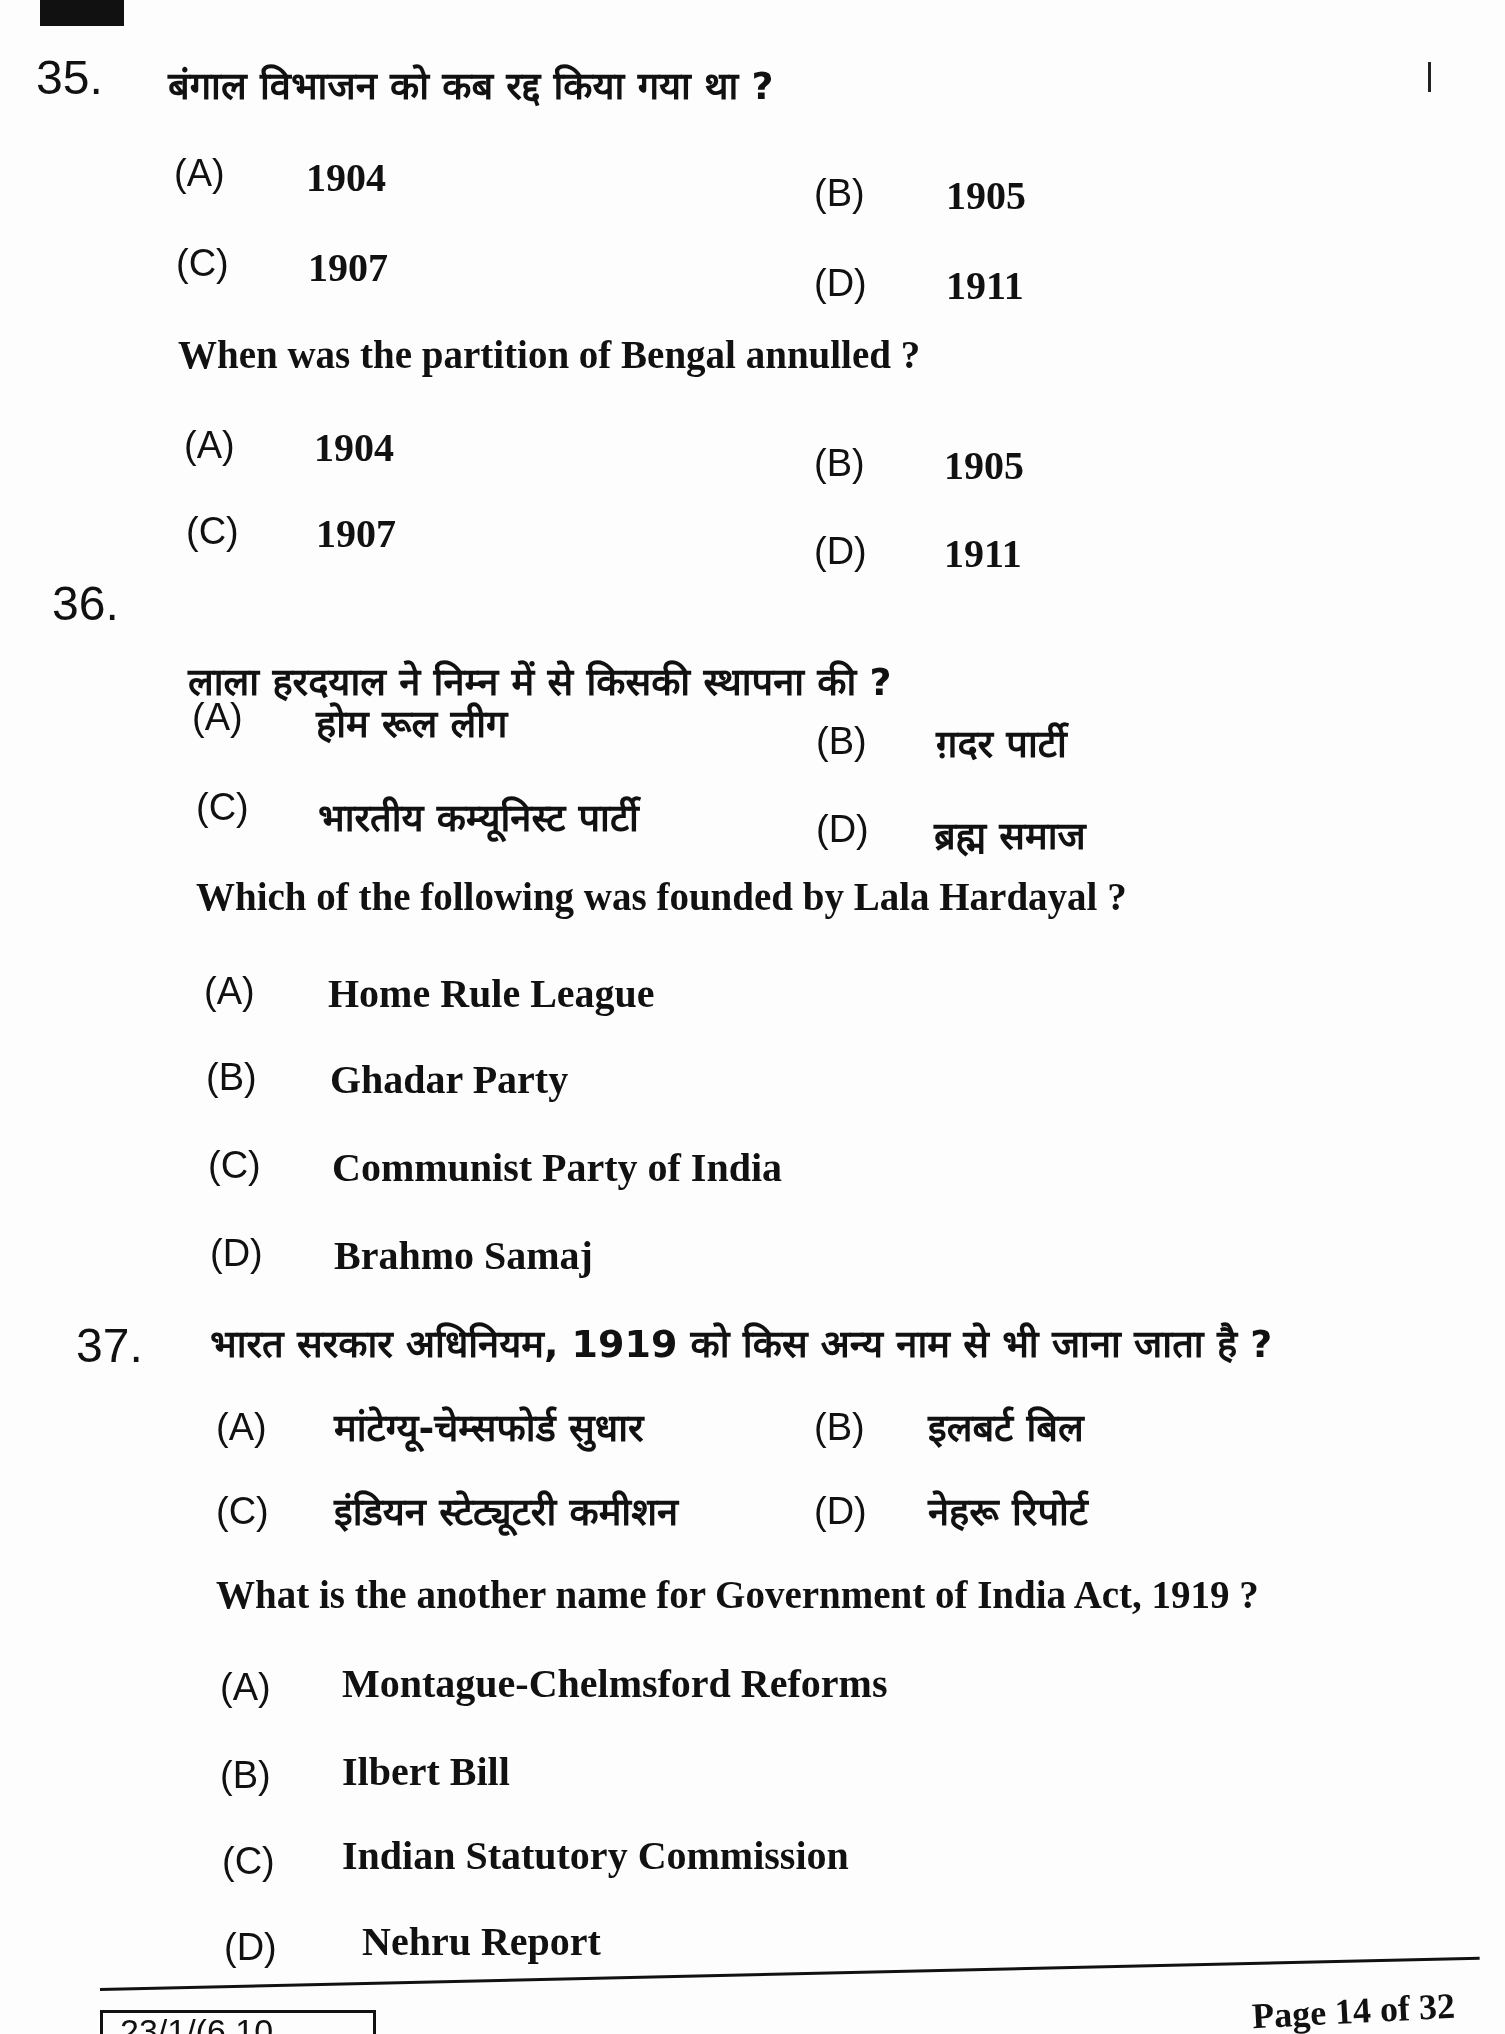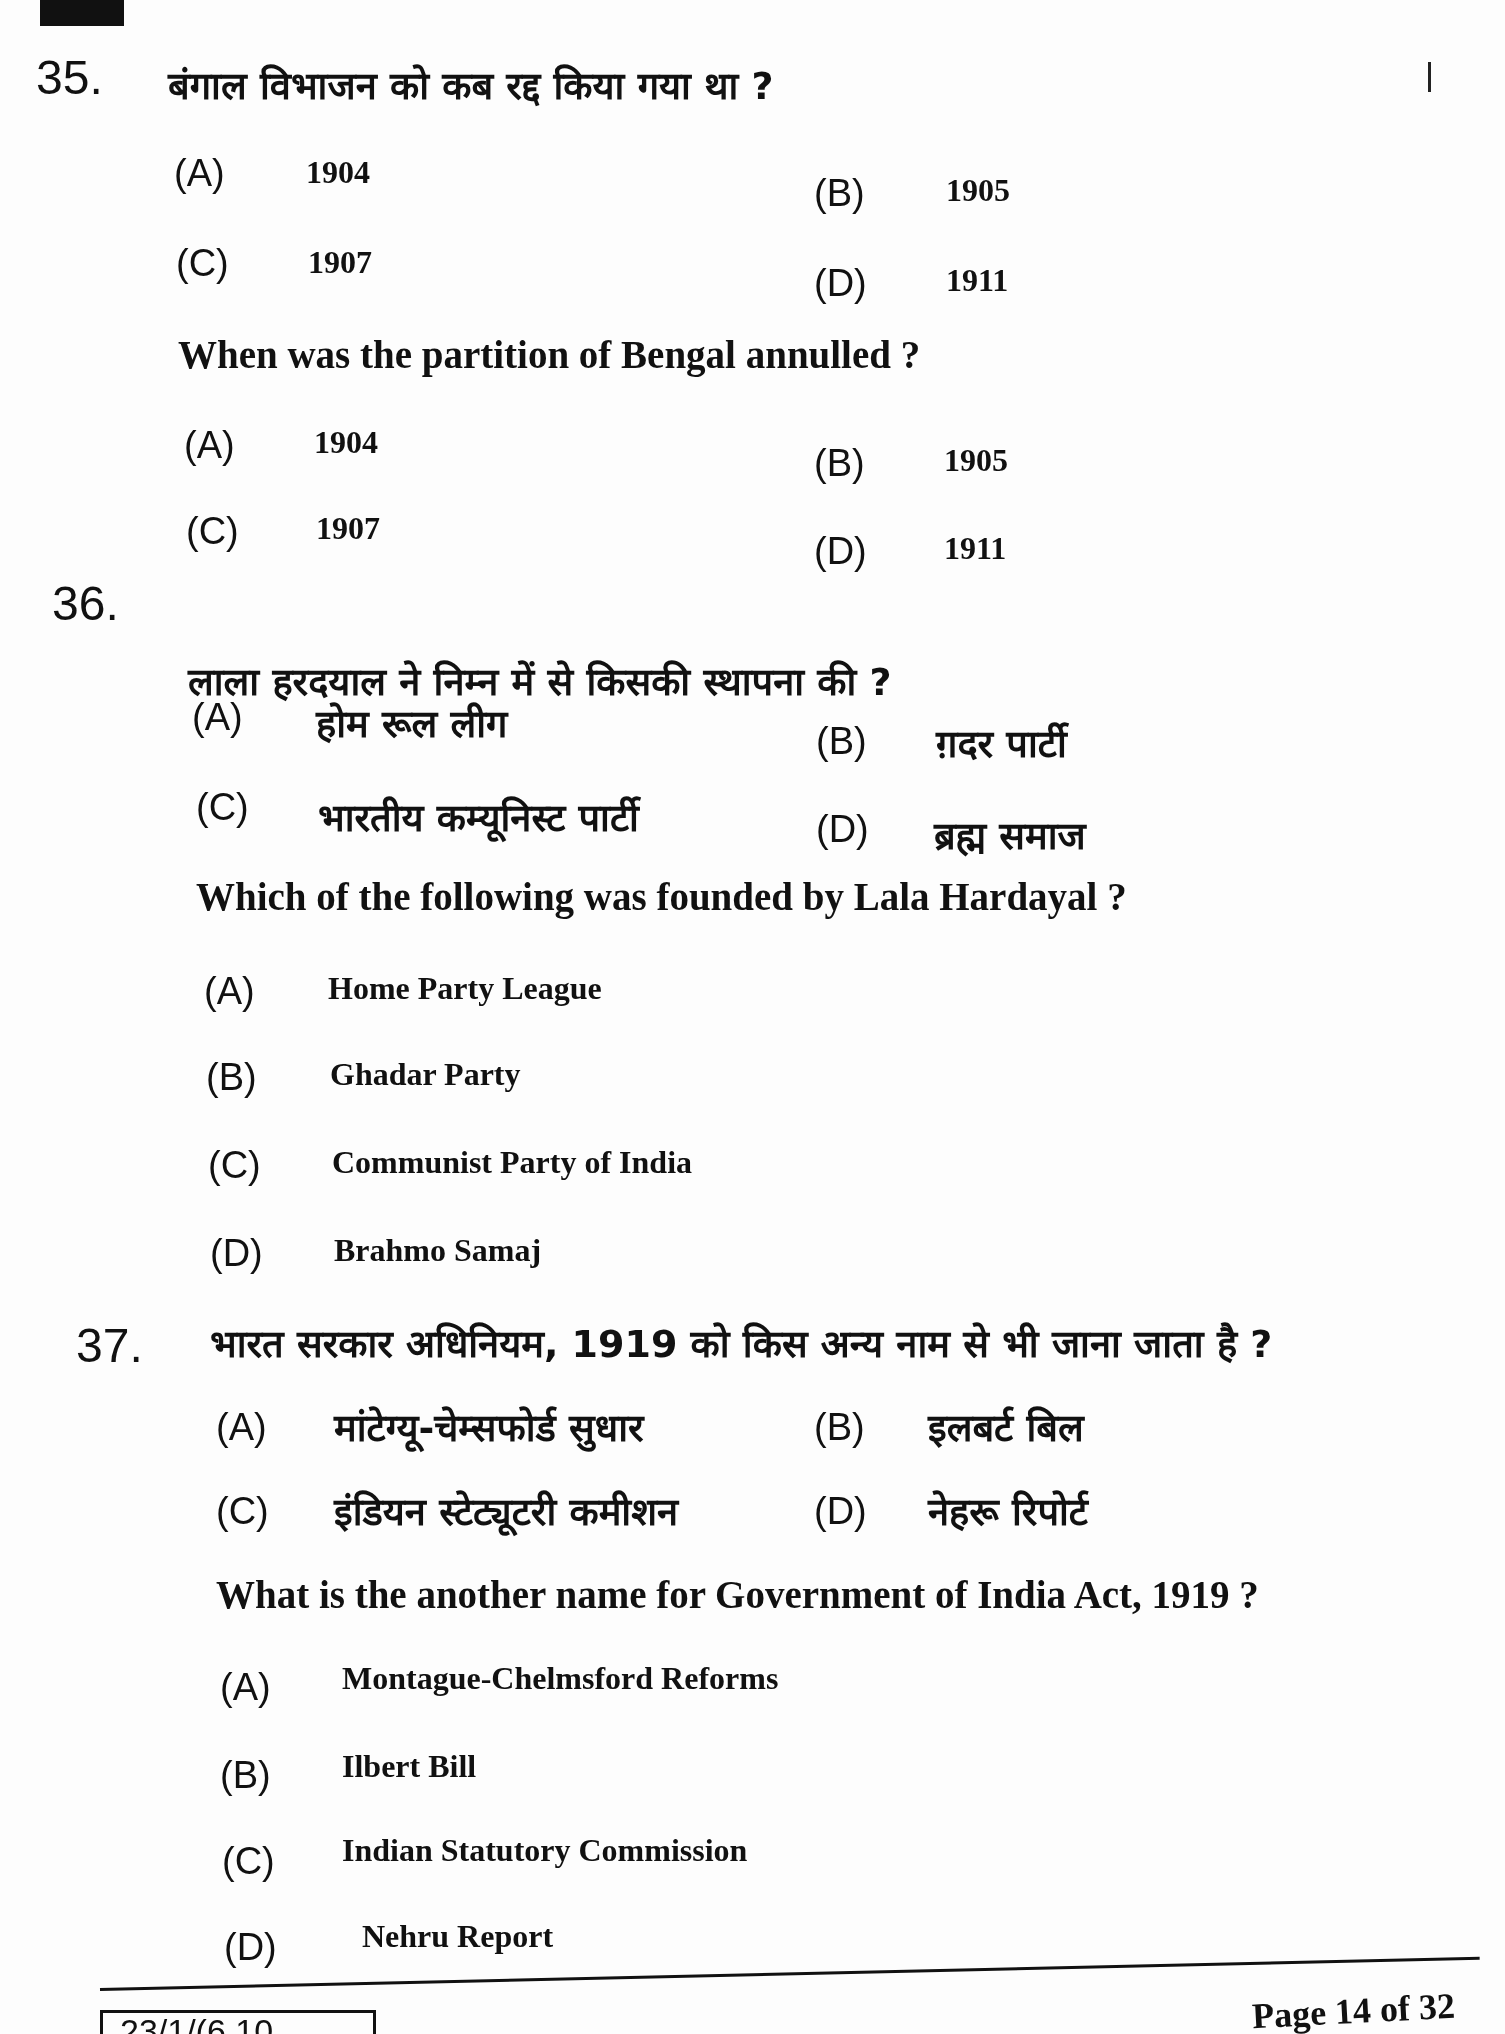--- a/index.html
+++ b/index.html
@@ -4,21 +4,21 @@
 <style>
   html, body { margin:0; padding:0; }
   body { width:1505px; height:2034px; background:#fdfdfd; position:relative; overflow:hidden;
          font-family:"Liberation Serif", "DejaVu Serif", serif; color:#111; }
   .abs { position:absolute; white-space:nowrap; }
   .corner-mark { left:40px; top:0; width:84px; height:26px; background:#111; }
   .qnum { font-size:48px; font-family:"Liberation Sans", sans-serif; }
   .hi { font-size:38px; font-family:"DejaVu Sans", sans-serif; font-weight:bold; }
   .en { font-size:39px; font-family:"Liberation Serif", serif; font-weight:bold; }
   .lbl { font-size:38px; font-family:"Liberation Sans", sans-serif; }
-  .val { font-size:32px; font-family:"Liberation Serif", serif; font-weight:bold; }
+  .val { font-size:40px; font-family:"Liberation Serif", serif; font-weight:bold; }
   .margin-tick { left:1428px; top:62px; width:3px; height:30px; background:#222; }
   .footer-line { left:100px; top:1988px; width:1380px; height:3px; background:#111; transform:rotate(-1.3deg); transform-origin:left; }
   .code-box { left:100px; top:2010px; width:270px; height:40px; border:3px solid #111; border-bottom:none; }
   .code-text { left:120px; top:2012px; font-size:34px; font-family:"Liberation Sans", sans-serif; }
   .page-num { left:1252px; top:1990px; font-size:36px; font-weight:bold; transform:rotate(-3deg); }
 </style>
 </head>
 <body>
 
 <div class="abs corner-mark"></div>
@@ -58,21 +58,21 @@
   <span class="abs lbl" style="left:816px;top:720px;">(B)</span>
   <span class="abs hi" style="left:936px;top:716px;">ग़दर पार्टी</span>
   <span class="abs lbl" style="left:196px;top:786px;">(C)</span>
   <span class="abs hi" style="left:318px;top:790px;">भारतीय कम्यूनिस्ट पार्टी</span>
   <span class="abs lbl" style="left:816px;top:808px;">(D)</span>
   <span class="abs hi" style="left:934px;top:808px;">ब्रह्म समाज</span>
 
   <span class="abs en" style="left:196px;top:874px;">Which of the following was founded by Lala Hardayal ?</span>
 
   <span class="abs lbl" style="left:204px;top:970px;">(A)</span>
-  <span class="abs val" style="left:328px;top:970px;">Home Party League</span>
+  <span class="abs val" style="left:328px;top:970px;">Home Rule League</span>
   <span class="abs lbl" style="left:206px;top:1056px;">(B)</span>
   <span class="abs val" style="left:330px;top:1056px;">Ghadar Party</span>
   <span class="abs lbl" style="left:208px;top:1144px;">(C)</span>
   <span class="abs val" style="left:332px;top:1144px;">Communist Party of India</span>
   <span class="abs lbl" style="left:210px;top:1232px;">(D)</span>
   <span class="abs val" style="left:334px;top:1232px;">Brahmo Samaj</span>
 </div>
 
 <div>
   <span class="abs qnum" style="left:76px;top:1318px;">37.</span>

